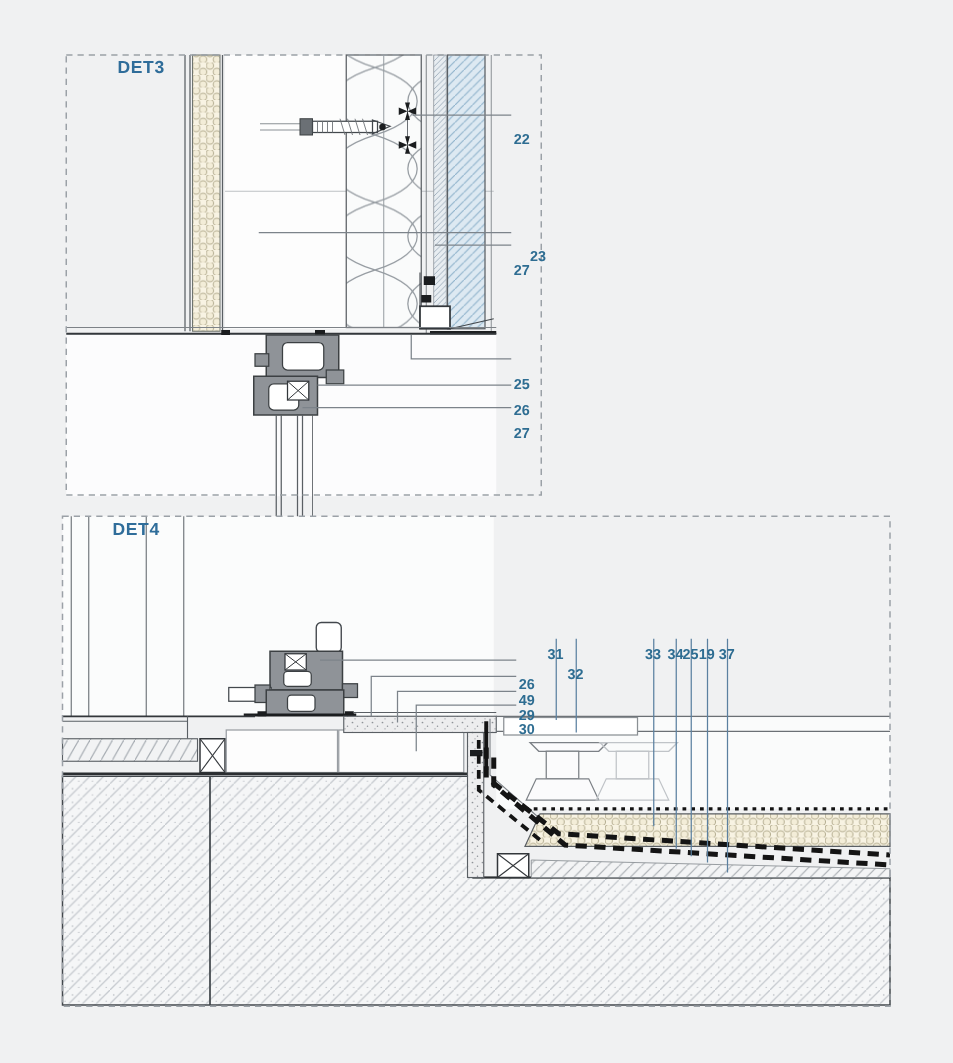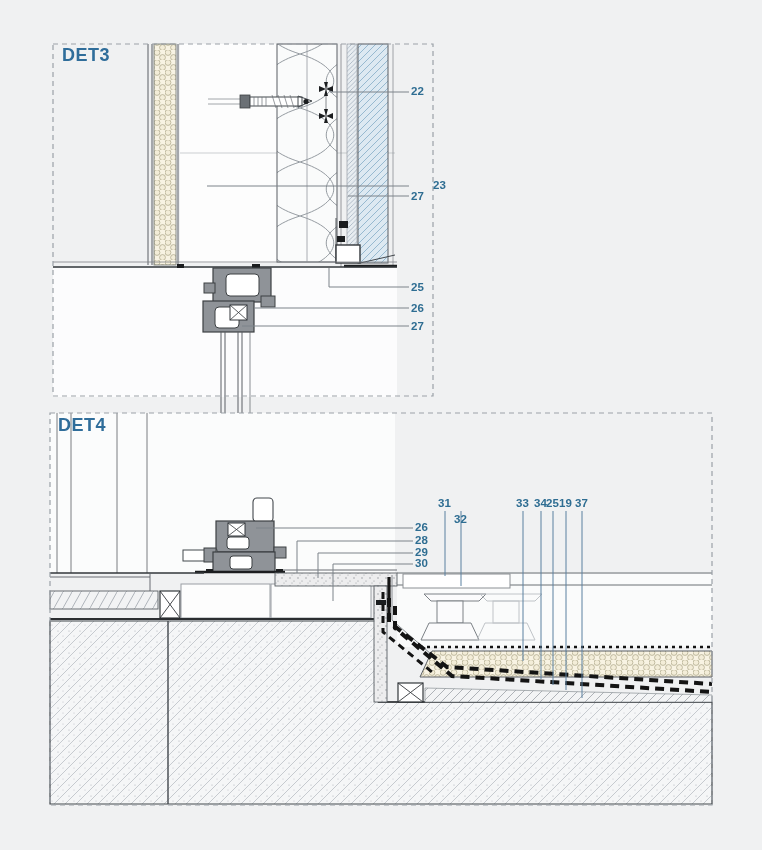--- a/index.html
+++ b/index.html
@@ -1,20 +1,20 @@
 <!DOCTYPE html>
 <html><head>
 <meta charset="utf-8">
 <style>
   html,body{margin:0;padding:0;background:#f0f1f2;}
   .canvas{position:relative;width:762px;height:850px;background:#f0f1f2;overflow:hidden;
           font-family:"Liberation Sans", sans-serif;}
   .canvas svg{position:absolute;left:0;top:0;}
-  .det-title{position:absolute;font-size:18px;font-weight:600;letter-spacing:.5px;color:#2f6d9a;}
-  .callout{position:absolute;font-size:11.5px;font-weight:700;color:#2e6d92;white-space:nowrap;}
+  .det-title{position:absolute;font-size:14px;font-weight:600;letter-spacing:.5px;color:#2f6d9a;margin-left:32px;}
+  .callout{position:absolute;font-size:11.5px;font-weight:700;color:#2e6d92;white-space:nowrap;margin-top:21px;}
 </style>
 </head>
 <body>
 
 <div class="canvas">
 
 <svg width="762" height="850" viewBox="0 0 762 850">
   <defs>
     <pattern id="conc" width="11" height="11" patternUnits="userSpaceOnUse">
       <rect width="11" height="11" fill="#f5f6f7"></rect>
@@ -248,28 +248,28 @@
   </g>
 
   <rect x="53" y="44" width="380" height="352" fill="none" stroke="#9ba1a7" stroke-width="1.2" stroke-dasharray="5 4"></rect>
   <rect x="50" y="413" width="662" height="392" fill="none" stroke="#9ba1a7" stroke-width="1.2" stroke-dasharray="5 4"></rect>
 </svg>
 
 <span class="det-title" style="left:62px;top:45px">DET3</span>
 <span class="det-title" style="left:58px;top:415px">DET4</span>
 
 <span class="callout" style="left:411px;top:85px">22</span>
-<span class="callout" style="left:433px;top:179px">23</span>
+<span class="callout" style="left:424px;top:179px">23</span>
 <span class="callout" style="left:411px;top:190px">27</span>
 <span class="callout" style="left:411px;top:281px">25</span>
 <span class="callout" style="left:411px;top:302px">26</span>
 <span class="callout" style="left:411px;top:320px">27</span>
 
 <span class="callout" style="left:415px;top:521px">26</span>
-<span class="callout" style="left:415px;top:534px">28</span>
+<span class="callout" style="left:415px;top:534px">49</span>
 <span class="callout" style="left:415px;top:546px">29</span>
 <span class="callout" style="left:415px;top:557px">30</span>
 
 <span class="callout" style="left:438px;top:497px">31</span>
 <span class="callout" style="left:454px;top:513px">32</span>
 <span class="callout" style="left:516px;top:497px">33</span>
 <span class="callout" style="left:534px;top:497px">34</span>
 <span class="callout" style="left:546px;top:497px">25</span>
 <span class="callout" style="left:559px;top:497px">19</span>
 <span class="callout" style="left:575px;top:497px">37</span>

